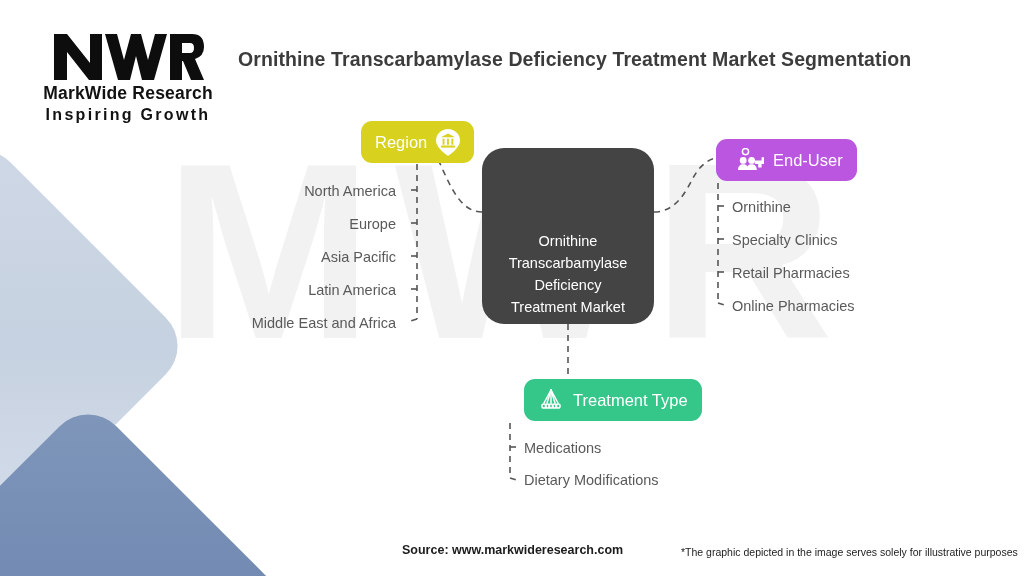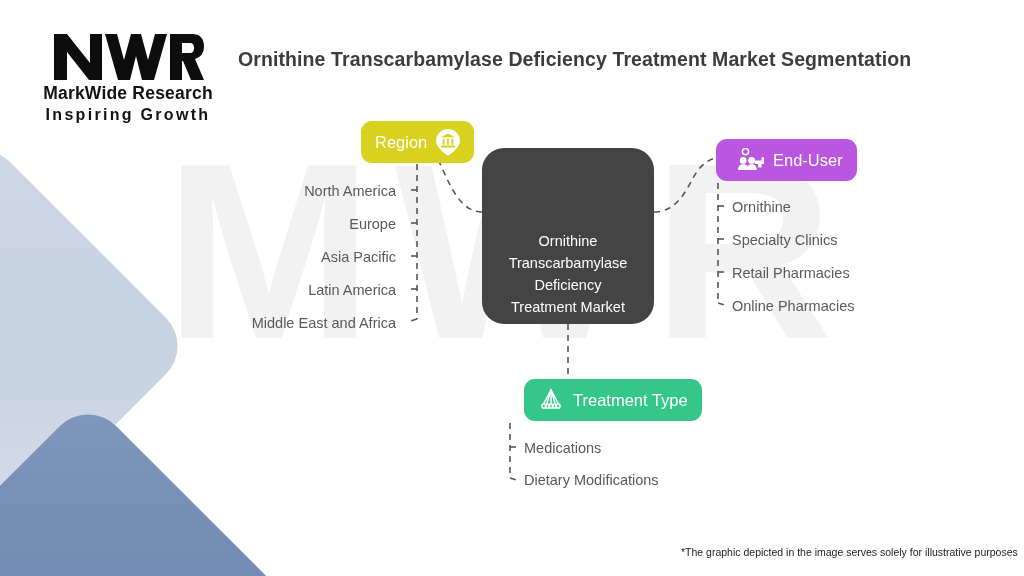--- a/index.html
+++ b/index.html
@@ -291,15 +291,16 @@
         <circle cx="16.5" cy="19" r="2.1"></circle>
         <circle cx="20" cy="19" r="2.1"></circle>
       </svg>
     </span>
     <span class="bicon">Treatment Type</span>
   </div>
 
   <div class="sub-item sub-right" style="left:524px; top:439px;">Medications</div>
   <div class="sub-item sub-right" style="left:524px; top:471px;">Dietary Modifications</div>
 
+  <div class="source">Source: www.markwideresearch.com</div>
   <div class="disclaimer">*The graphic depicted in the image serves solely for illustrative purposes</div>
 
 </div>
 
 </body></html>

